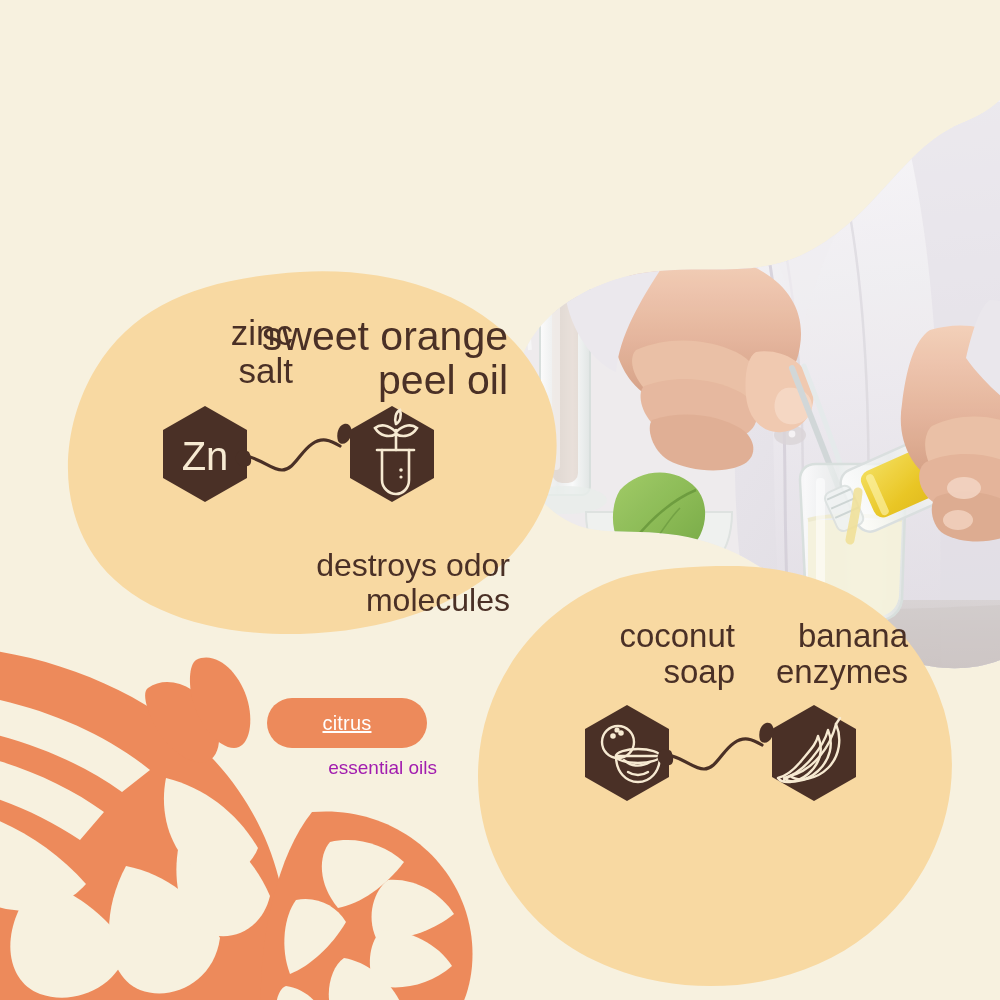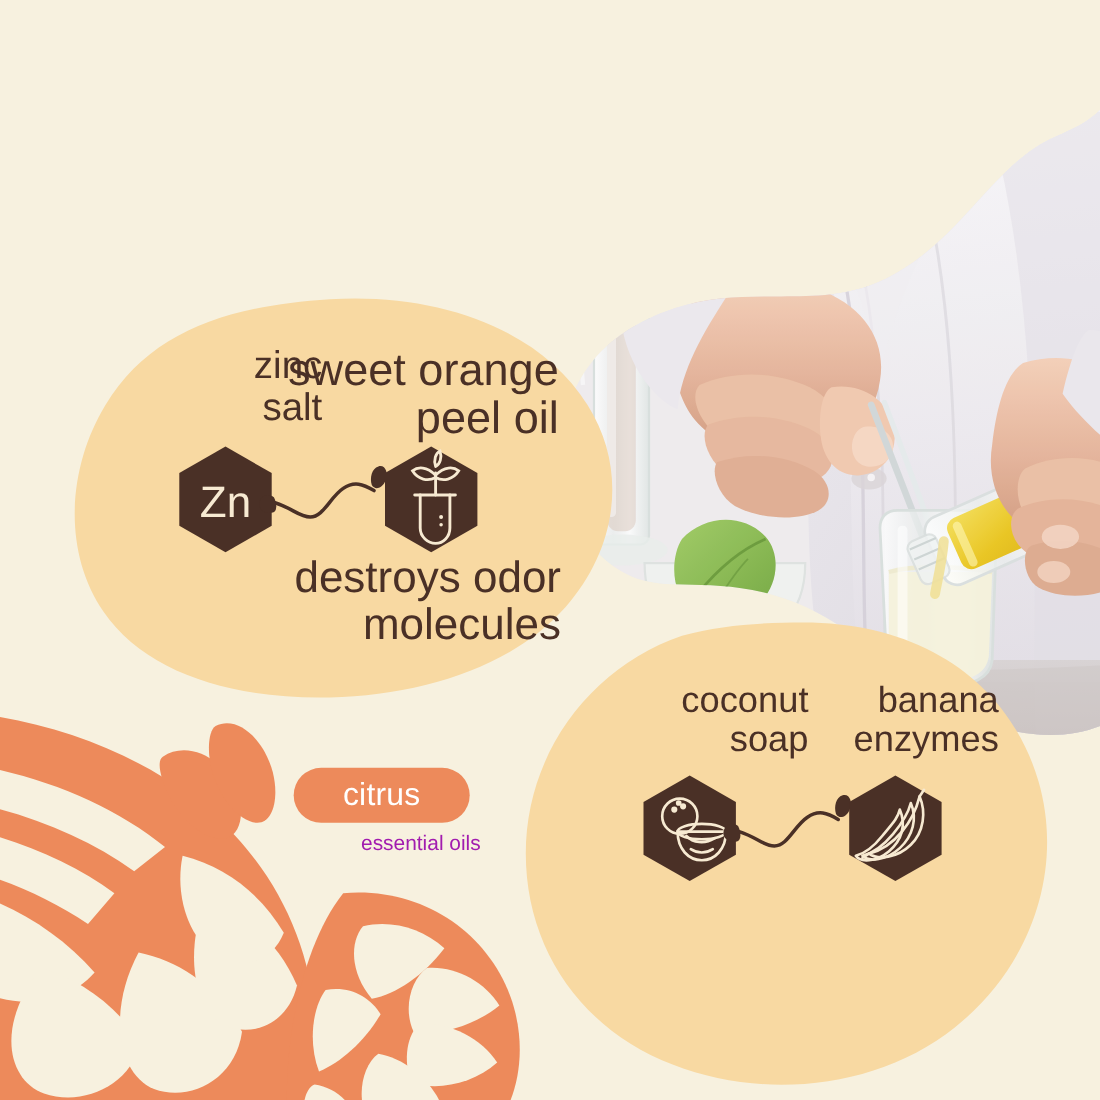--- a/index.html
+++ b/index.html
@@ -13,34 +13,34 @@
   #stage { position:absolute; inset:0; width:1000px; height:1000px; }
   .layer { position:absolute; inset:0; width:1000px; height:1000px; }
 
   
   .txt { position:absolute; color:#4A3026; text-align:right; line-height:1.08;
          font-weight:400; white-space:pre-line; }
 
   
   #lbl-zinc      { left:118px;  top:314px; width:175px; font-size:35px; }
   #lbl-orange    { left:258px;  top:314px; width:250px; font-size:41px; }
-  #cap-top       { left:120px;  top:504px; width:390px; font-size:40px; }
+  #cap-top       { left:120px;  top:548px; width:390px; font-size:32px; }
 
   
   #lbl-coconut   { left:540px;  top:618px; width:195px; font-size:33px; }
   #lbl-banana    { left:718px;  top:618px; width:190px; font-size:33px; }
   #cap-bottom    { left:560px;  top:818px; width:320px; font-size:34px; }
 
   
   #citrus-badge {
     position:absolute; left:267px; top:698px; width:160px; height:50px;
     background:#ED8A5B; border-radius:26px;
     display:flex; align-items:center; justify-content:center;
   }
-  #citrus-badge span { color:#FFFFFF; font-size:29px; letter-spacing:.2px; }
+  #citrus-badge span { color:#FFFFFF; font-size:20px; letter-spacing:.2px;text-decoration:underline; }
   #essential-oils {
     position:absolute; left:257px; top:757px; width:180px;
     text-align:right; color:#a21caf; font-size:19px;
   }
 </style>
 </head>
 <body>
 
 <div id="stage">
 

